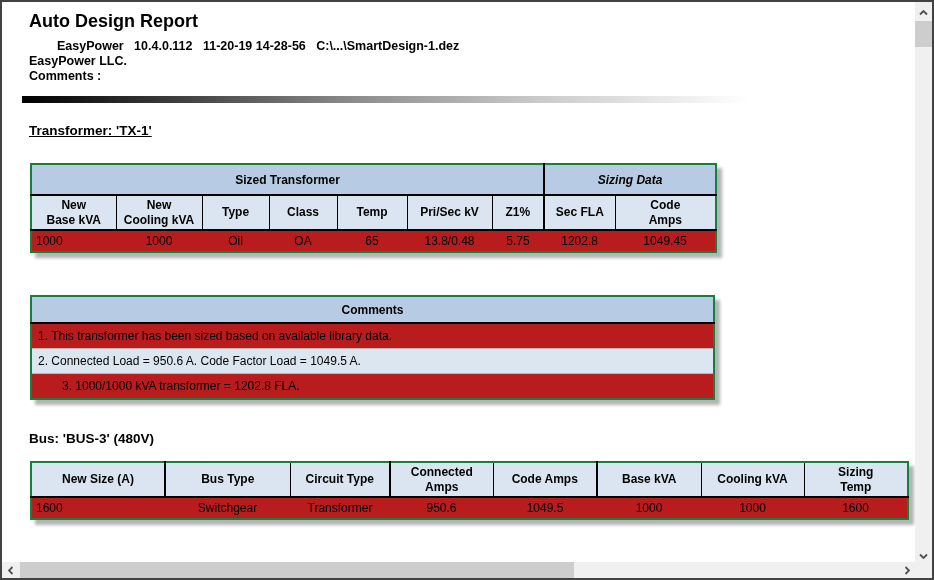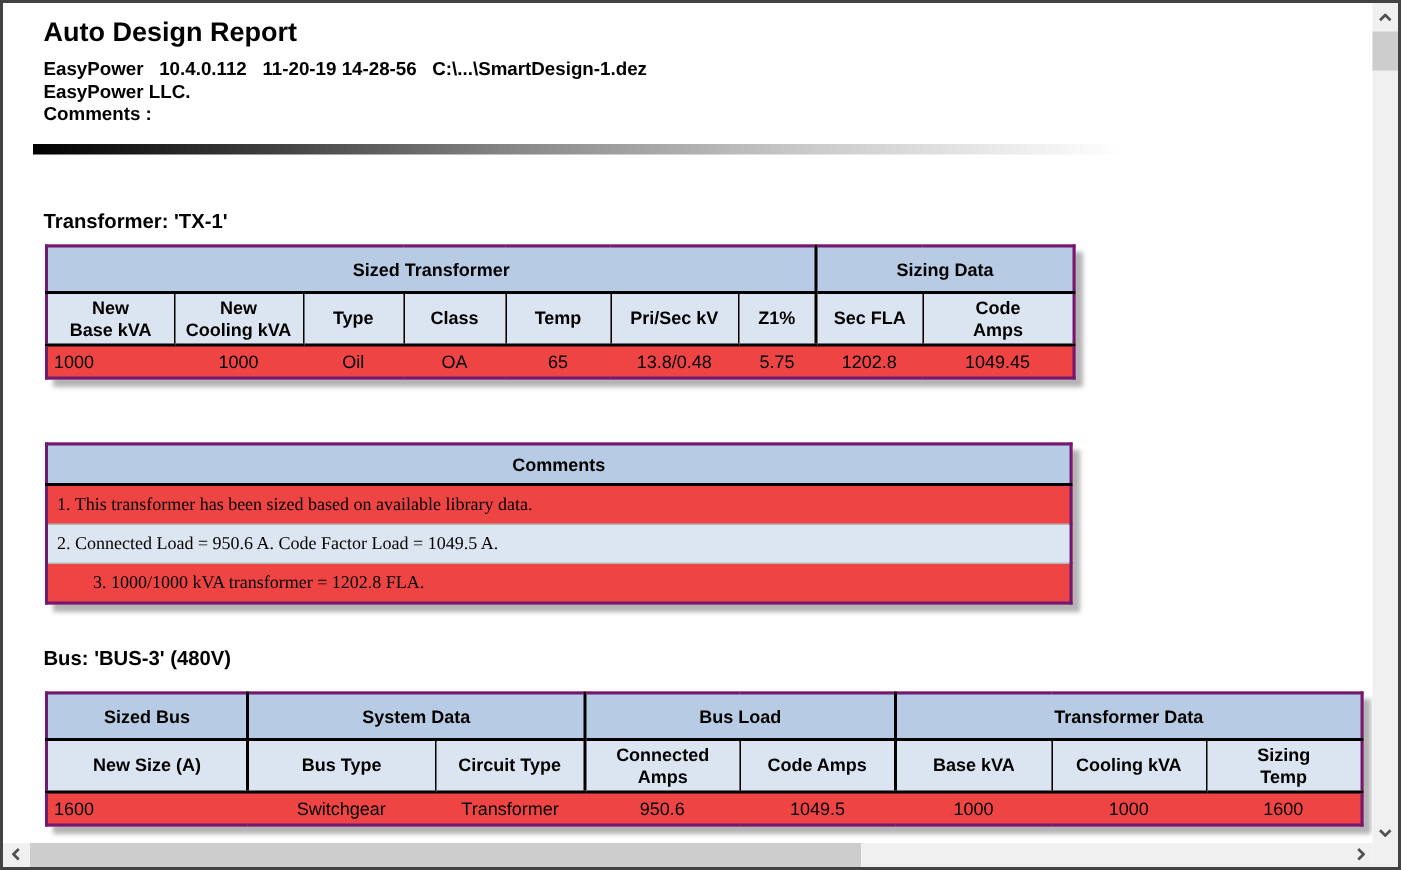--- a/index.html
+++ b/index.html
@@ -7,62 +7,62 @@
   .window {
     position:relative; width:934px; height:580px;
     border:2px solid #424242; background:#fff; overflow:hidden;
   }
   .content {
     position:absolute; left:0; top:0; width:913px; height:560px;
     background:#fff; overflow:hidden;
   }
   .report-title { position:absolute; left:27px; top:9px; font-size:18px; font-weight:bold; color:#000; }
   .info-line { position:absolute; left:27px; font-size:12.5px; font-weight:bold; color:#000; white-space:pre; }
-  .il1 { top:37px; }
+  .il1 { top:37px;margin-left:28px; }
   .il2 { top:52px; }
   .il3 { top:67px; }
   .gradient-bar {
     position:absolute; left:20px; top:94px; width:727px; height:7px;
     background:linear-gradient(to right, #000 0%, #3a3a3a 20%, #8a8a8a 45%, #c8c8c8 70%, #ffffff 100%);
   }
   .section-title { position:absolute; left:27px; font-size:13.5px; font-weight:bold; color:#000; }
-  .st1 { top:138px; }
+  .st1 { top:121px;text-decoration:underline; }
   .st2 { top:429px; }
 
   table.rpt {
     position:absolute; border-collapse:collapse; table-layout:fixed;
-    background:#ef4444; border:2px solid #701a75;
+    background:#b91c1c; border:2px solid #15803d;
     box-shadow:5px 5px 3px #b4b4b4;
     font-size:12px; color:#000;
   }
   .tx-table { left:28px; top:161px; width:685px; }
   .cmt-table { left:28px; top:293px; width:685px; }
   .bus-table { left:28px; top:459px; width:877px; }
 
   tr.group-row th {
     background:#b7cce4; border-bottom:2px solid #000; border-right:1px solid #000;
     font-weight:bold; text-align:center; height:31px; font-size:12px;
   }
-  tr.group-row th:last-child { border-right:none; }
+  tr.group-row th:last-child { border-right:none;font-style:italic; }
   tr.group-row th.gb, tr.head-row th.gb { border-left:2px solid #000; }
   tr.head-row th {
     background:#dbe5f1; border-bottom:2px solid #000; border-right:1px solid #000;
     font-weight:bold; text-align:center; height:35px; white-space:pre-line; line-height:1.25; font-size:12px;
   }
   tr.head-row th:last-child { border-right:none; }
   tr.data-row td { height:22px; text-align:center; font-weight:normal; }
   tr.data-row td.first { text-align:left; padding-left:4px; }
 
   .cmt-table th {
     background:#b7cce4; border-bottom:2px solid #000;
     font-weight:bold; text-align:center; height:27px; font-size:12px;
   }
   .cmt-table td {
     text-align:left; padding:5px 8px 5px 6px; font-weight:normal;
-    border-bottom:1px solid #b8b8b8; height:23px;font-family:Liberation Serif, serif;
+    border-bottom:1px solid #b8b8b8; height:23px;
   }
   .cmt-table tr:last-child td { border-bottom:none;padding-left:30px; }
   .cmt-table tr.alt td { background:#dce6f1;margin-left:45px; }
 
   
   .vscroll {
     position:absolute; right:0; top:0; width:17px; height:560px;
     background:#f0f0f0;
   }
   .hscroll {
@@ -165,26 +165,20 @@
         <col style="width:134px">
           <col style="width:125px">
           <col style="width:100px">
         <col style="width:103px">
           <col style="width:104px">
           <col style="width:104px">
         <col style="width:103px">
           <col style="width:104px">
       </colgroup>
       <thead>
-        <tr class="group-row">
-          <th>Sized Bus</th>
-          <th colspan="2" class="gb">System Data</th>
-          <th colspan="2" class="gb">Bus Load</th>
-          <th colspan="3" class="gb">Transformer Data</th>
-        </tr>
         <tr class="head-row">
           <th>New Size (A)</th>
           <th class="gb">Bus Type</th>
           <th>Circuit Type</th>
           <th class="gb">Connected
 Amps</th>
           <th>Code Amps</th>
           <th class="gb">Base kVA</th>
           <th>Cooling kVA</th>
           <th>Sizing

